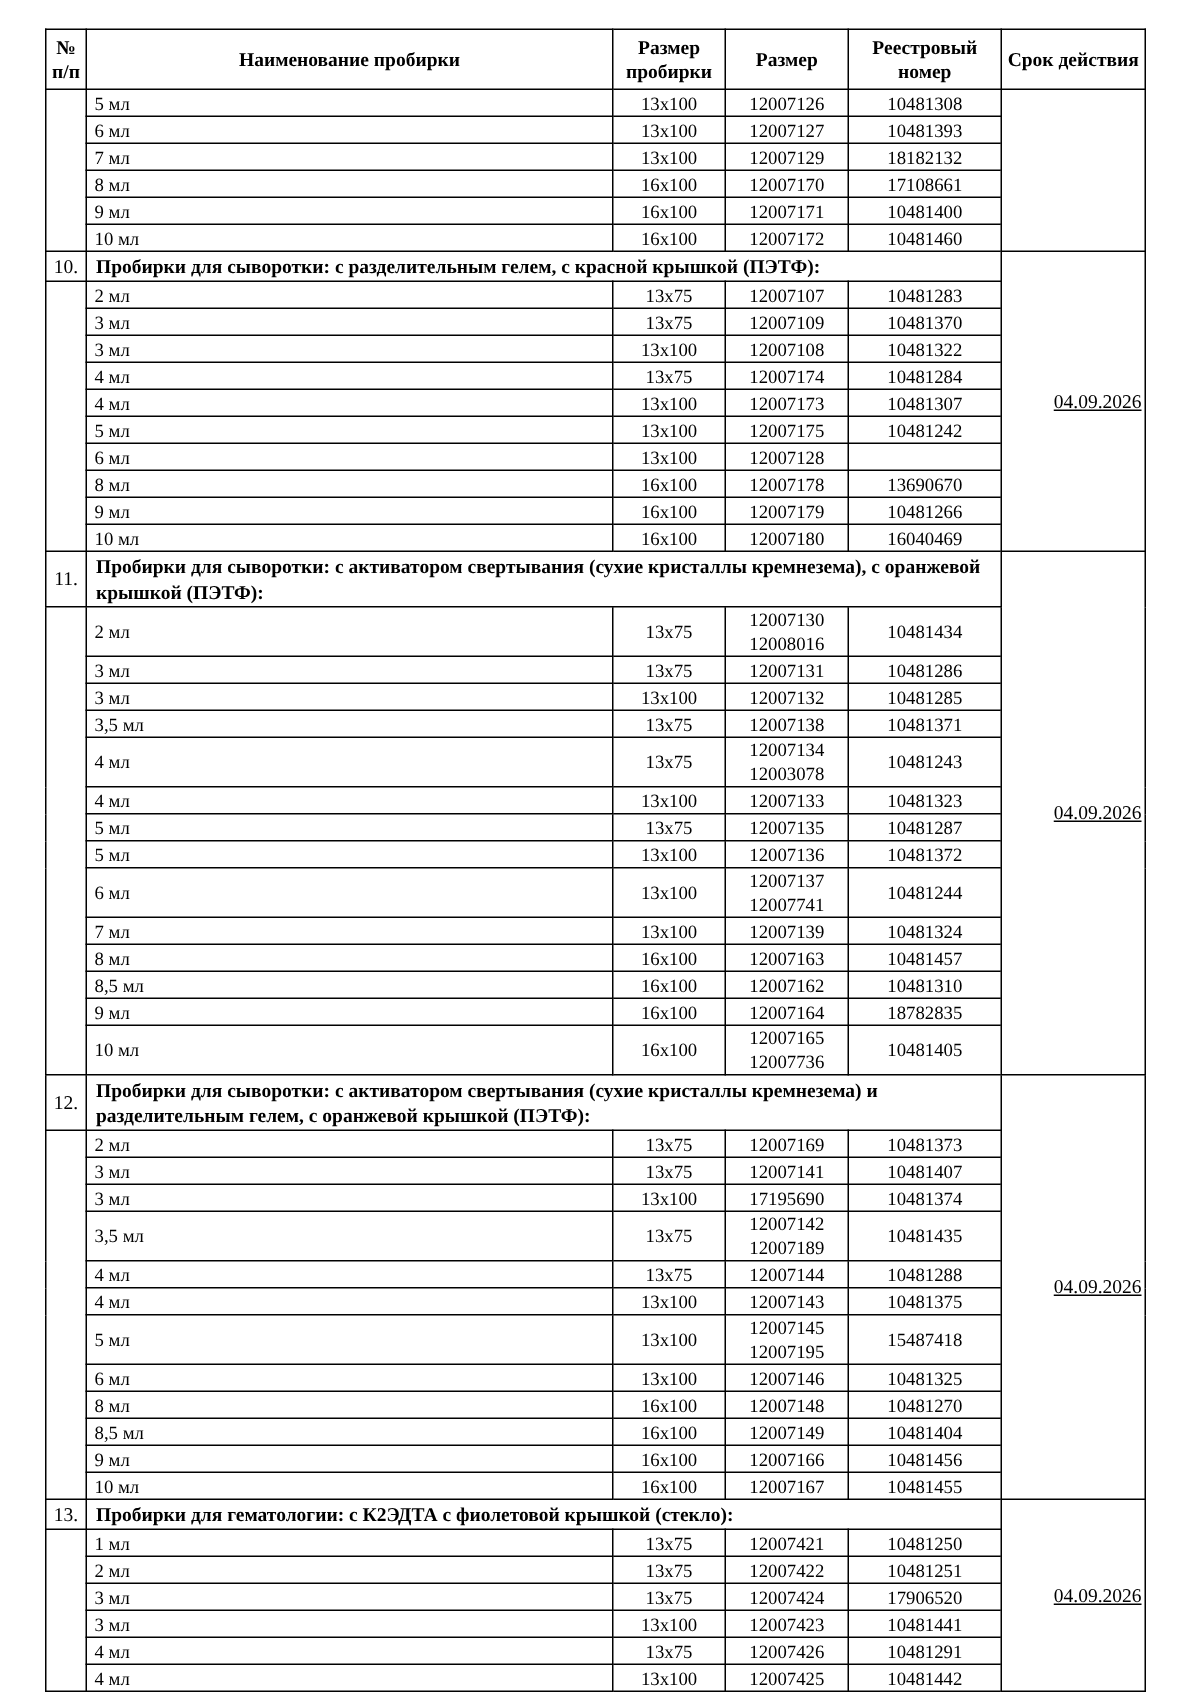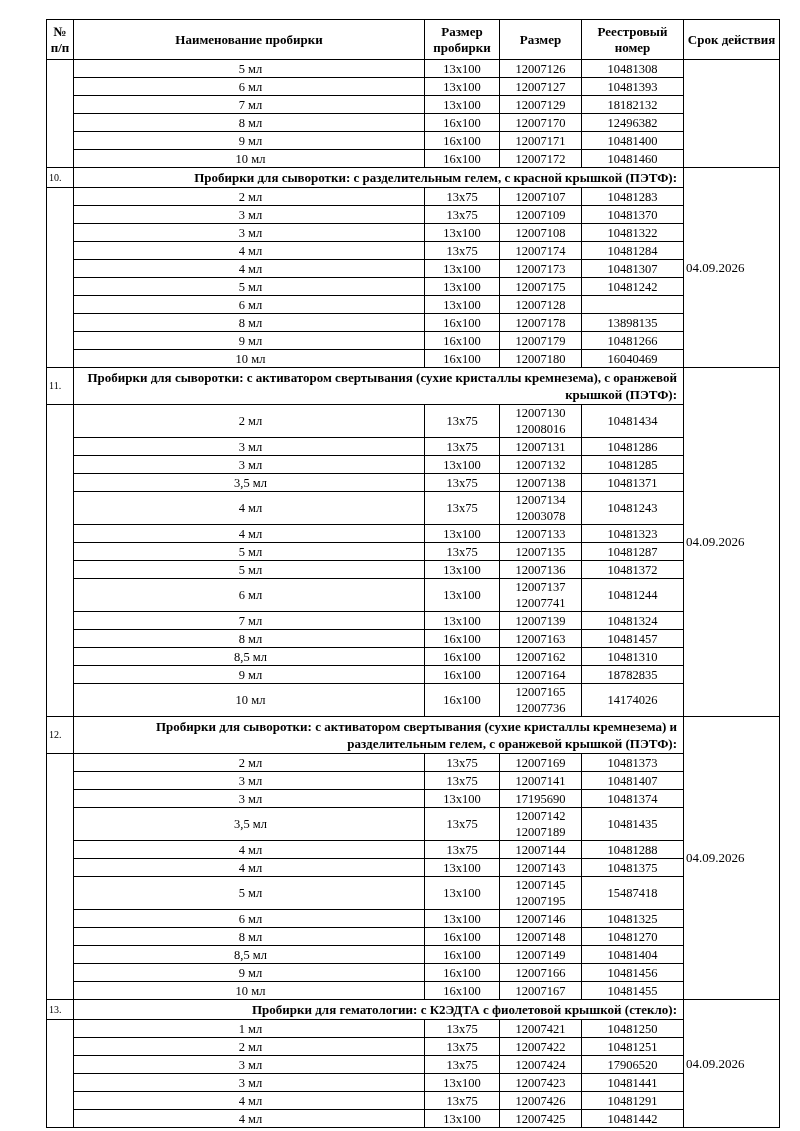--- a/index.html
+++ b/index.html
@@ -9,21 +9,21 @@
     position: relative;
     width: 800px;
     height: 1131px;
     background: #ffffff;
     color: #000000;
     font-family: "Liberation Serif", "DejaVu Serif", serif;
     overflow: hidden;
   }
   table.tube-table {
     position: absolute;
-    left: 46px;
+    left: 30px;
     top: 19px;
     width: 733px;
     border-collapse: collapse;
     table-layout: fixed;
     padding-left: 15px;
   }
   .tube-table th, .tube-table td {
     border: 1px solid #000000;
     overflow: hidden;
   }
@@ -37,34 +37,35 @@
     padding: 2px 1px;
   }
   .tube-table td {
     font-size: 12.5px;
     line-height: 16px;
     vertical-align: middle;
     padding: 0 2px;
   }
   tr.data-row { height: 18px; }
   tr.section-header-row { height: 19px; }
-  td.name-cell { text-align: center; padding-left: 5px; }
+  td.name-cell { text-align: left; padding-left: 5px; }
   td.center-cell { text-align: center; }
-  td.num-cell { font-size: 10px; }
+  td.num-cell { text-align: center; font-size: 13px; }
   td.section-title-cell {
     font-weight: bold;
     font-size: 13px;
     line-height: 17px;
+    text-align: left;
+    padding: 1px 6px;
+  }
+  td.validity-cell {
     text-align: right;
-    padding: 1px 6px;
-  }
-  td.validity-cell {
-    text-align: left;
     vertical-align: middle;
     font-size: 13px;
+    text-decoration: underline;
   }
   td.article-cell div { line-height: 16px; font-family: Liberation Serif, serif; }
 </style>
 </head>
 <body>
 
 <div class="page">
   <table class="tube-table">
     <colgroup>
       <col style="width:27px">
@@ -110,21 +111,21 @@
             <div>12007129</div>
           </td>
           <td class="center-cell">18182132</td>
         </tr>
         <tr class="data-row">
           <td class="name-cell">8 мл</td>
           <td class="center-cell">16x100</td>
           <td class="center-cell article-cell">
             <div>12007170</div>
           </td>
-          <td class="center-cell">12496382</td>
+          <td class="center-cell">17108661</td>
         </tr>
         <tr class="data-row">
           <td class="name-cell">9 мл</td>
           <td class="center-cell">16x100</td>
           <td class="center-cell article-cell">
             <div>12007171</div>
           </td>
           <td class="center-cell">10481400</td>
         </tr>
         <tr class="data-row">
@@ -196,21 +197,21 @@
             <div>12007128</div>
           </td>
           <td class="center-cell"></td>
         </tr>
         <tr class="data-row">
           <td class="name-cell">8 мл</td>
           <td class="center-cell">16x100</td>
           <td class="center-cell article-cell">
             <div>12007178</div>
           </td>
-          <td class="center-cell">13898135</td>
+          <td class="center-cell">13690670</td>
         </tr>
         <tr class="data-row">
           <td class="name-cell">9 мл</td>
           <td class="center-cell">16x100</td>
           <td class="center-cell article-cell">
             <div>12007179</div>
           </td>
           <td class="center-cell">10481266</td>
         </tr>
         <tr class="data-row">
@@ -334,21 +335,21 @@
           </td>
           <td class="center-cell">18782835</td>
         </tr>
         <tr class="data-row">
           <td class="name-cell">10 мл</td>
           <td class="center-cell">16x100</td>
           <td class="center-cell article-cell">
             <div>12007165</div>
             <div>12007736</div>
           </td>
-          <td class="center-cell">14174026</td>
+          <td class="center-cell">10481405</td>
         </tr>
         <tr class="section-header-row">
           <td class="num-cell">12.</td>
           <td class="section-title-cell" colspan="4">Пробирки для сыворотки: с активатором свертывания (сухие кристаллы кремнезема) и разделительным гелем, с оранжевой крышкой (ПЭТФ):</td>
           <td class="validity-cell" rowspan="13">04.09.2026</td>
         </tr>
         <tr class="data-row">
           <td class="num-cell" rowspan="12"></td>
           <td class="name-cell">2 мл</td>
           <td class="center-cell">13x75</td>

